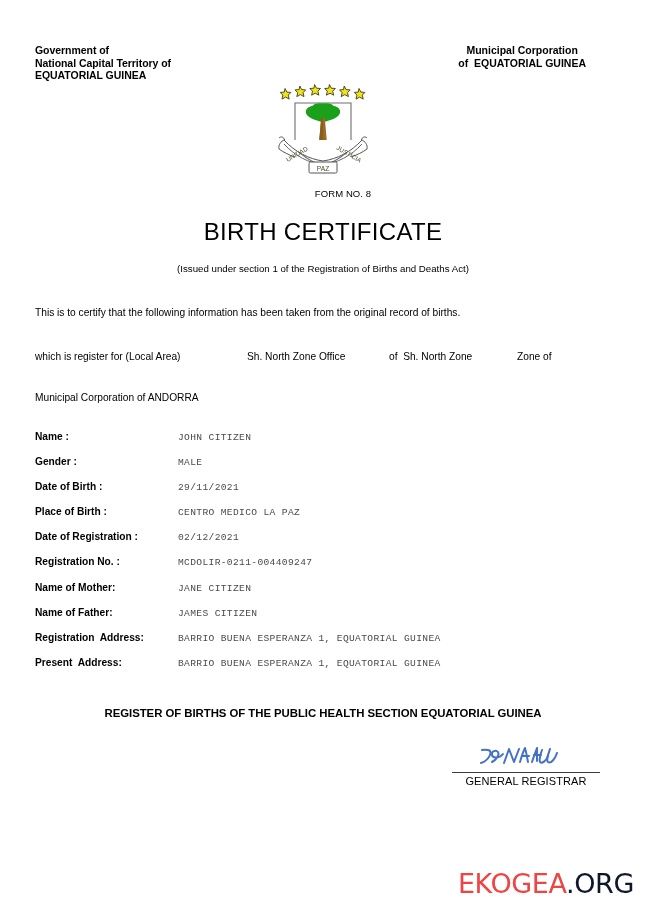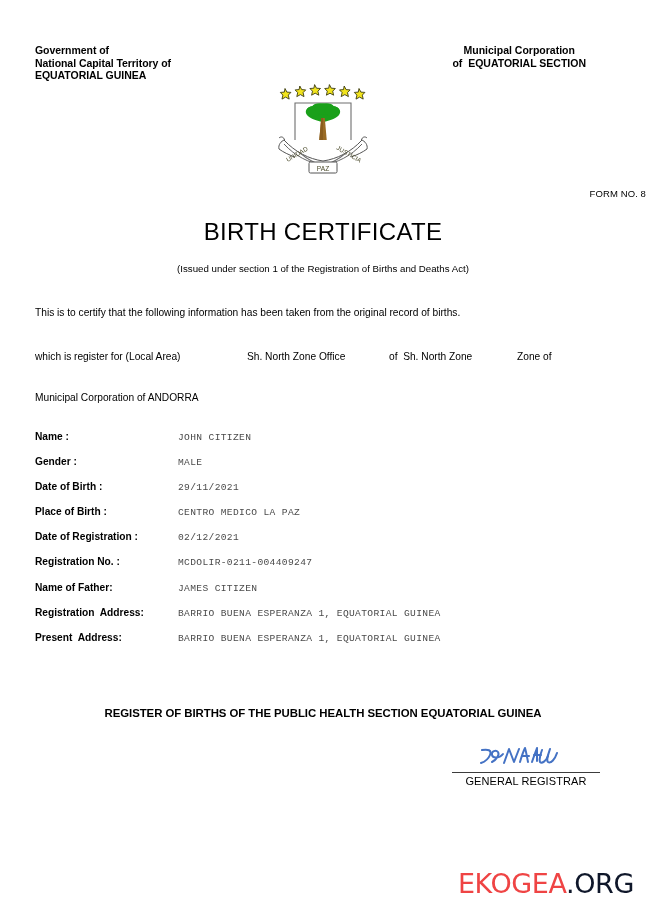--- a/index.html
+++ b/index.html
@@ -51,21 +51,21 @@
     width: 104px;
     height: 102px;
   }
 
   
   .form-no {
     position: absolute;
     left: 0;
     right: 0;
     top: 188px;
-    text-align: right;
+    text-align: center;
     font-size: 9.5px;
     letter-spacing: 0.1px;
     padding-left: 40px;
   }
   .doc-title {
     position: absolute;
     left: 0;
     right: 0;
     top: 218px;
     text-align: center;
@@ -196,21 +196,21 @@
 <div class="page">
 
   <div class="header-left">
     <div>Government of</div>
     <div>National Capital Territory of</div>
     <div>EQUATORIAL GUINEA</div>
   </div>
 
   <div class="header-right">
     <div>Municipal Corporation</div>
-    <div class="line2">of  EQUATORIAL SECTION</div>
+    <div class="line2">of  EQUATORIAL GUINEA</div>
   </div>
 
   <div class="emblem">
     <svg width="104" height="102" viewBox="0 0 104 102" xmlns="http://www.w3.org/2000/svg">
       <g fill="#f2e41c" stroke="#3b3b12" stroke-width="0.9">
         <path d="M14 10.5 l1.9 3.6 4 .3 -2.6 2.7 .9 4 -3.6 -2 -3.6 2 .9 -4 -2.6 -2.7 4 -.3z"></path>
         <path d="M28.8 8 l1.9 3.6 4 .3 -2.6 2.7 .9 4 -3.6 -2 -3.6 2 .9 -4 -2.6 -2.7 4 -.3z"></path>
         <path d="M43.6 6.6 l1.9 3.6 4 .3 -2.6 2.7 .9 4 -3.6 -2 -3.6 2 .9 -4 -2.6 -2.7 4 -.3z"></path>
         <path d="M58.4 6.6 l1.9 3.6 4 .3 -2.6 2.7 .9 4 -3.6 -2 -3.6 2 .9 -4 -2.6 -2.7 4 -.3z"></path>
         <path d="M73.2 8 l1.9 3.6 4 .3 -2.6 2.7 .9 4 -3.6 -2 -3.6 2 .9 -4 -2.6 -2.7 4 -.3z"></path>
@@ -277,20 +277,24 @@
       <span class="field-label">Place of Birth :</span>
       <span class="field-value">CENTRO MEDICO LA PAZ</span>
     </div>
     <div class="field-row">
       <span class="field-label">Date of Registration :</span>
       <span class="field-value">02/12/2021</span>
     </div>
     <div class="field-row">
       <span class="field-label">Registration No. :</span>
       <span class="field-value">MCDOLIR-0211-004409247</span>
+    </div>
+    <div class="field-row">
+      <span class="field-label">Name of Mother:</span>
+      <span class="field-value">JANE CITIZEN</span>
     </div>
     <div class="field-row">
       <span class="field-label">Name of Father:</span>
       <span class="field-value">JAMES CITIZEN</span>
     </div>
     <div class="field-row">
       <span class="field-label">Registration  Address:</span>
       <span class="field-value">BARRIO BUENA ESPERANZA 1, EQUATORIAL GUINEA</span>
     </div>
     <div class="field-row">

